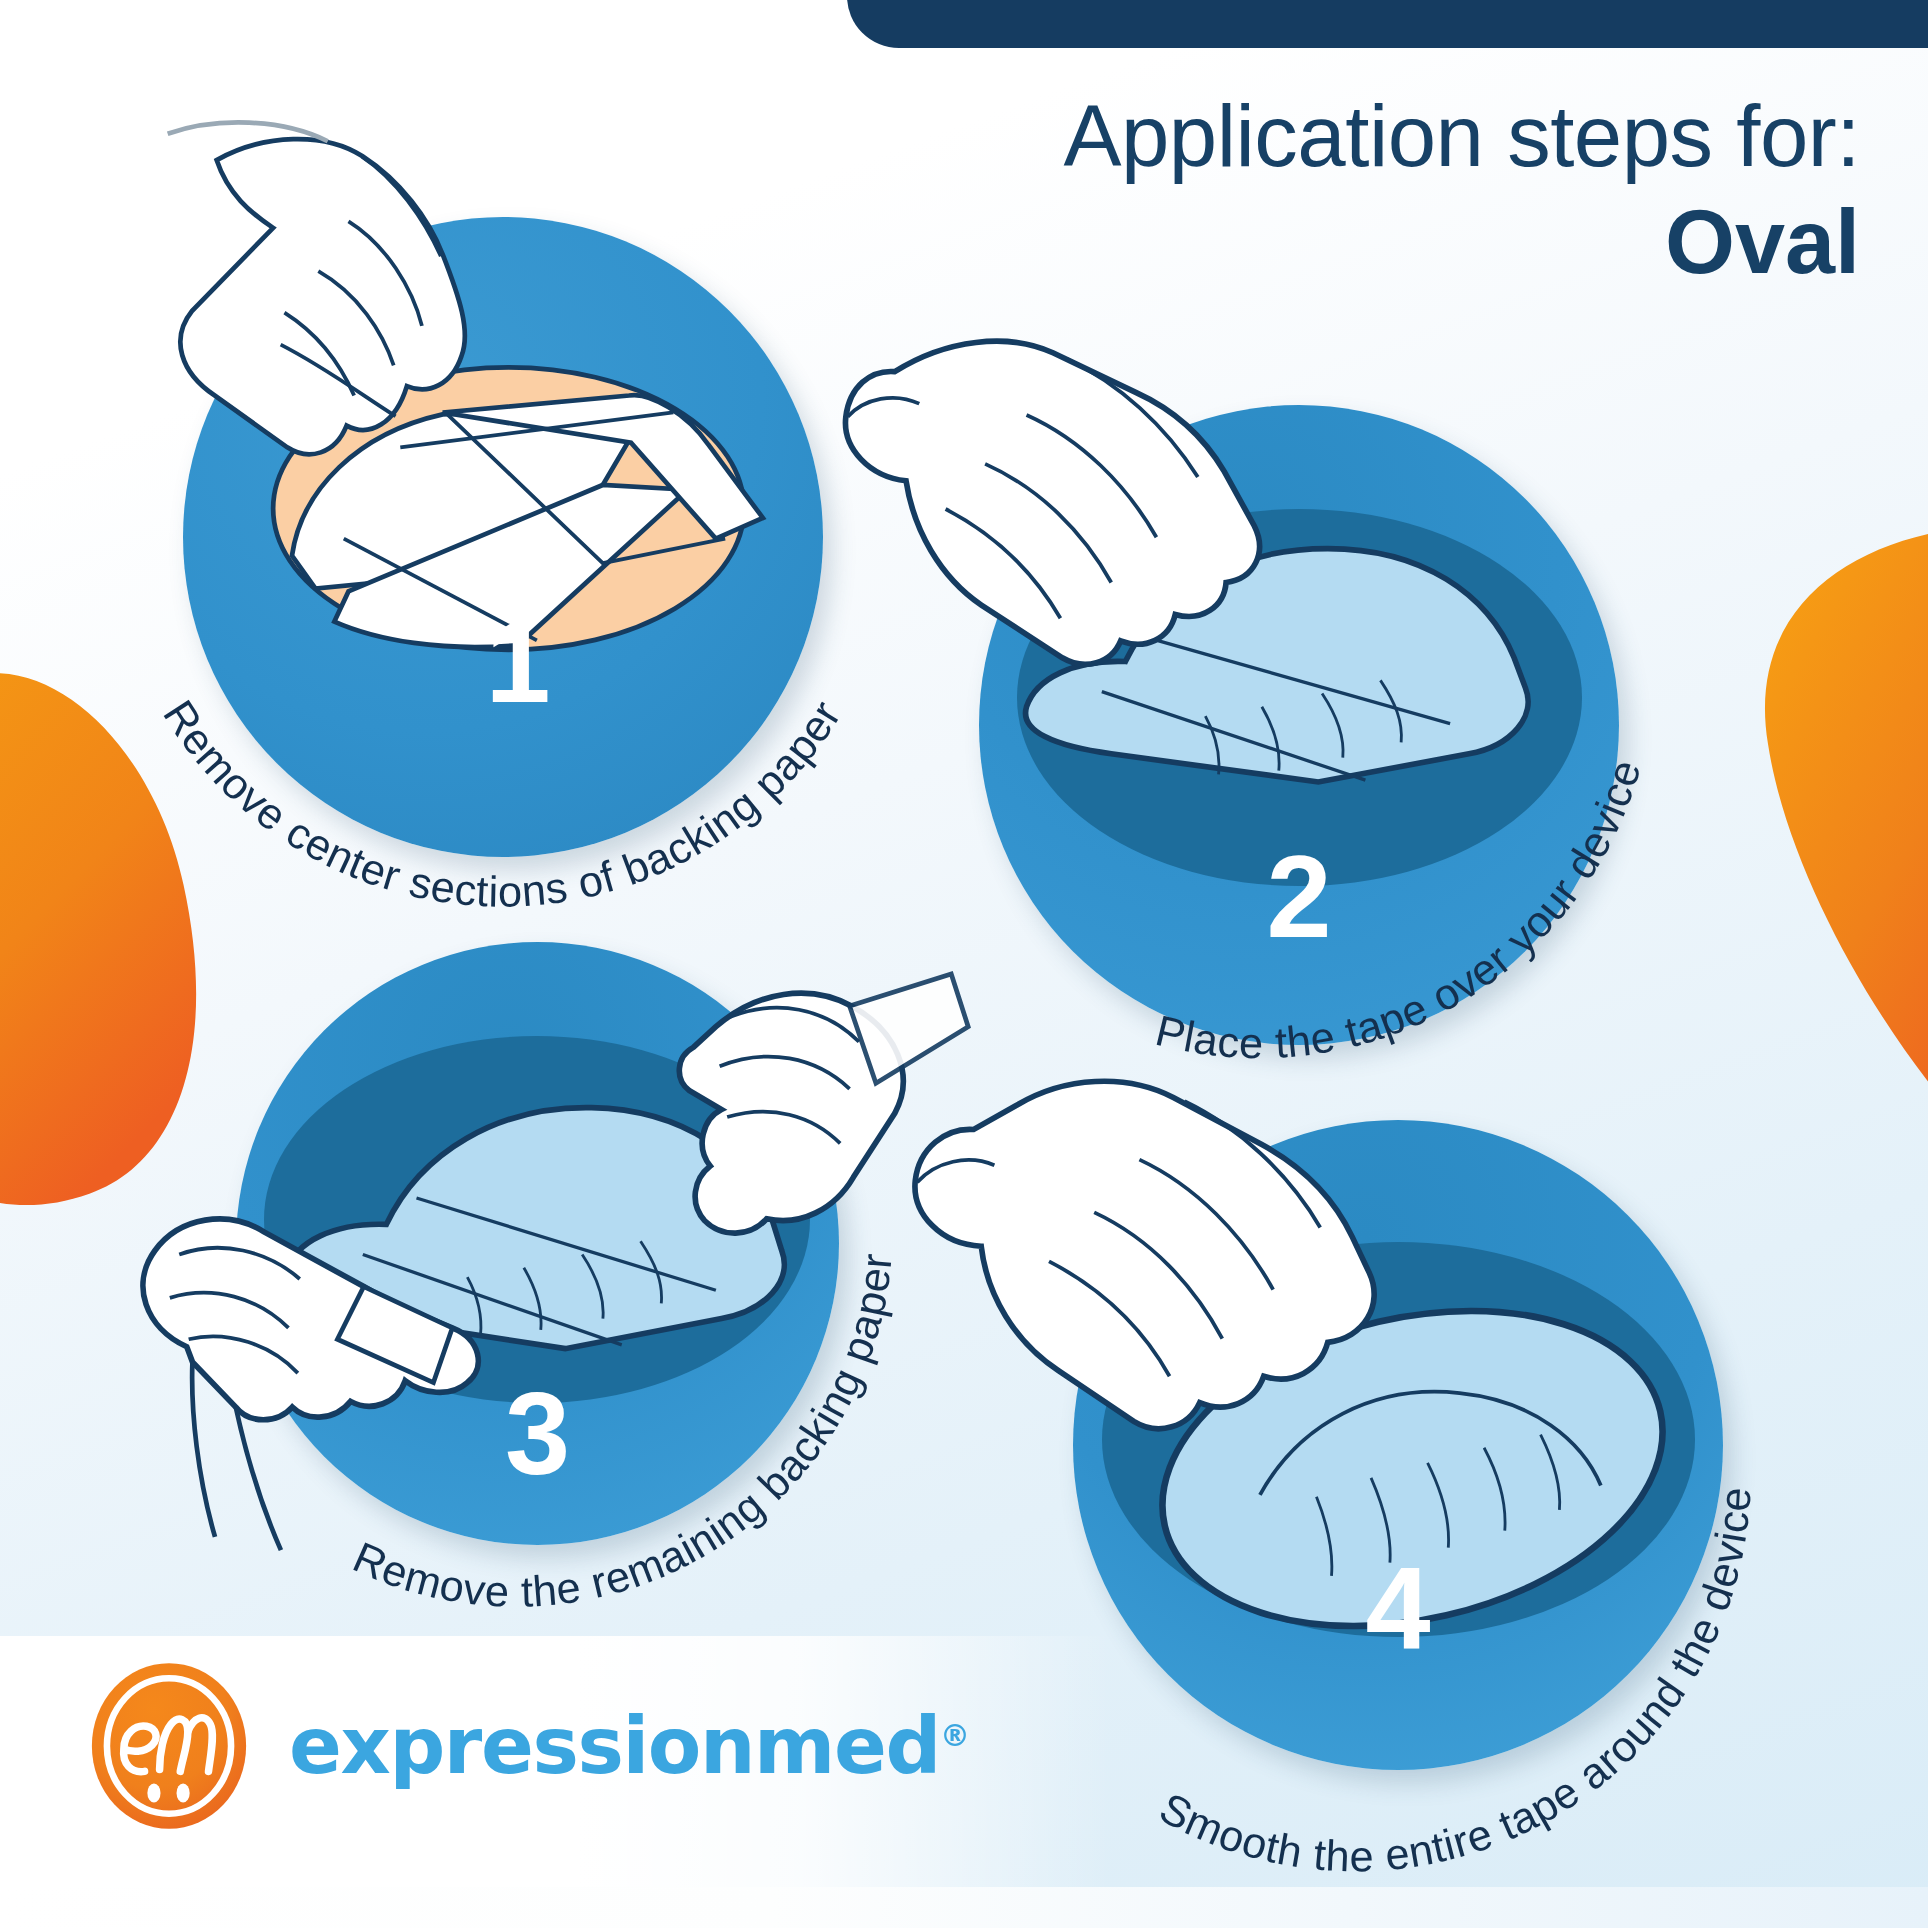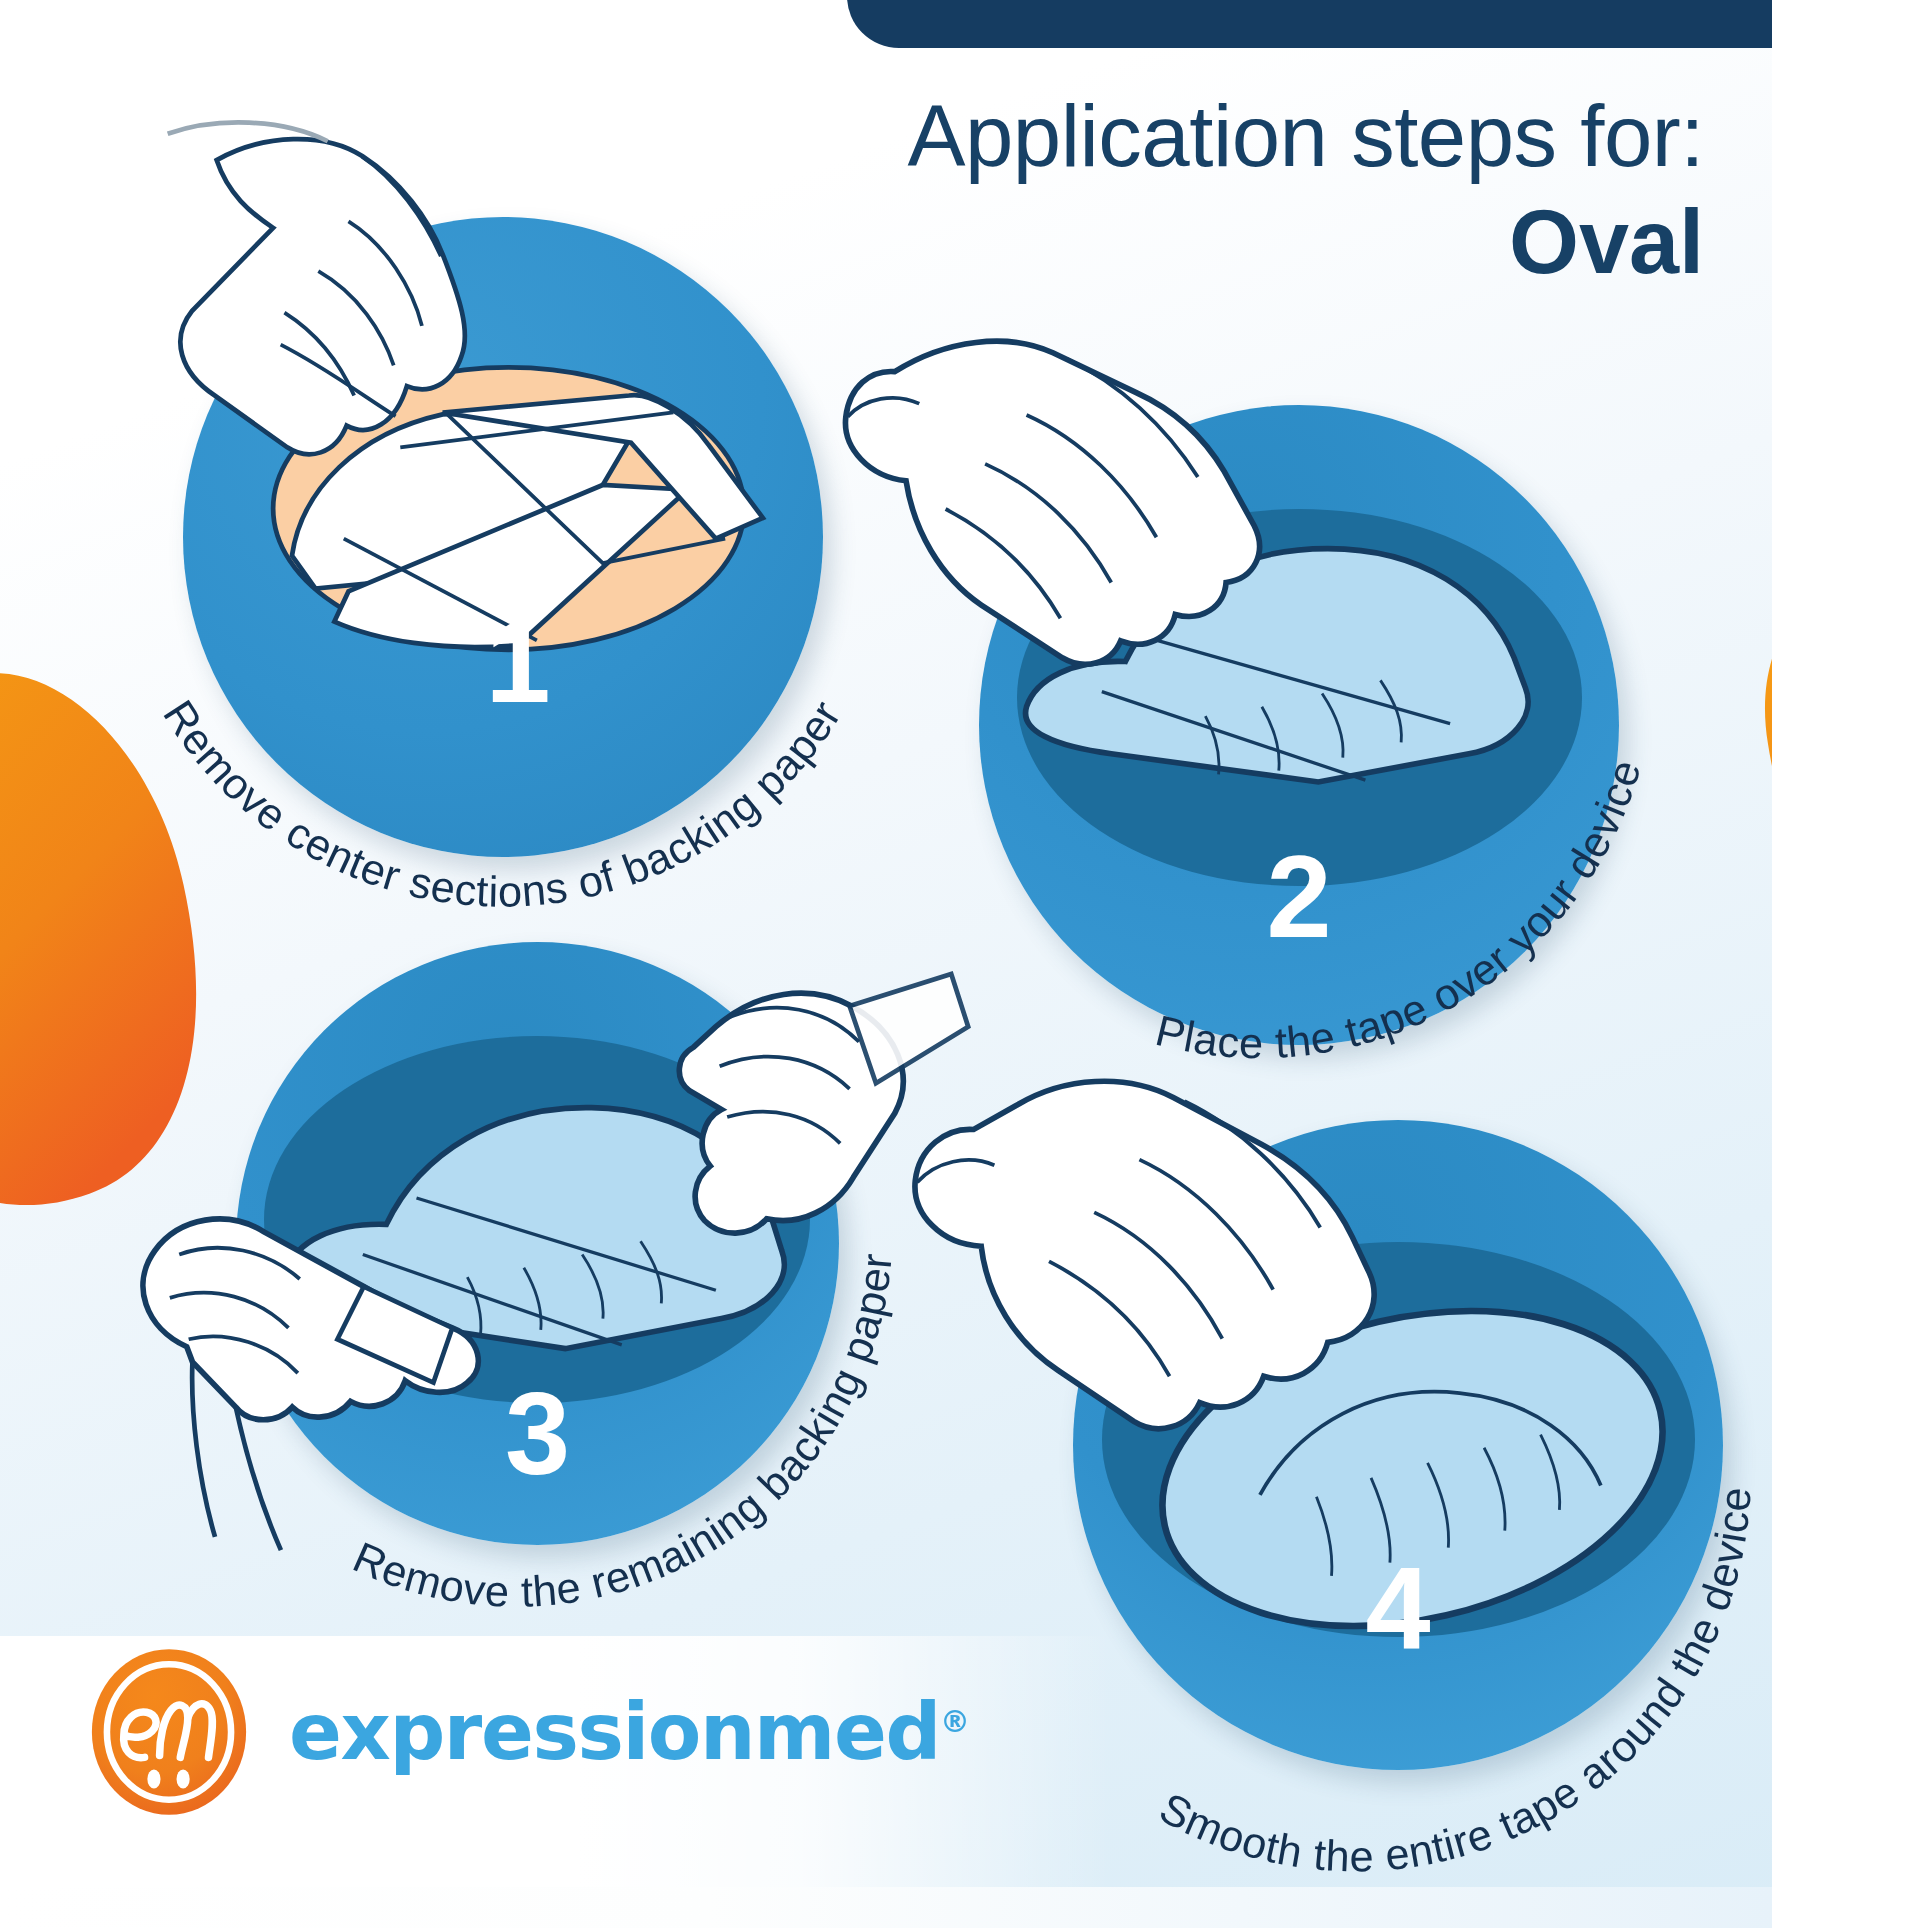--- a/index.html
+++ b/index.html
@@ -2,21 +2,21 @@
 <html style="font-size:15px"><head>
 <meta charset="utf-8">
 <style>
   html, body {
     margin: 0;
     padding: 0;
     background: #ffffff;
   }
   #canvas {
     position: relative;
-    width: 1772px;
+    width: 1928px;
     height: 1928px;
     overflow: hidden;
     font-family: "Liberation Sans", sans-serif;
     background: linear-gradient(160deg, #ffffff 0%, #ffffff 18%, #f3f8fc 42%, #e4f1f9 72%, #d9ecf7 100%);
   }
 
   
   .bg-layer { position: absolute; inset: 0; overflow: hidden; }
 
   .navy-bar {
@@ -95,21 +95,21 @@
     font-weight: 700;
     line-height: 1.05;
     margin-top: 13px;
     white-space: nowrap;
   }
 
   
   .logo-wrap {
     position: absolute;
     left: 90px;
-    bottom: 112px;
+    bottom: 98px;
     display: flex;
     align-items: center;
     gap: 41px;
   }
   .logo-mark { width: 158px; height: 168px; flex: none; }
   .logo-word {
     font-size: 78px;
     font-weight: 700;
     color: #3ba6e0;
     letter-spacing: -1.4px;

